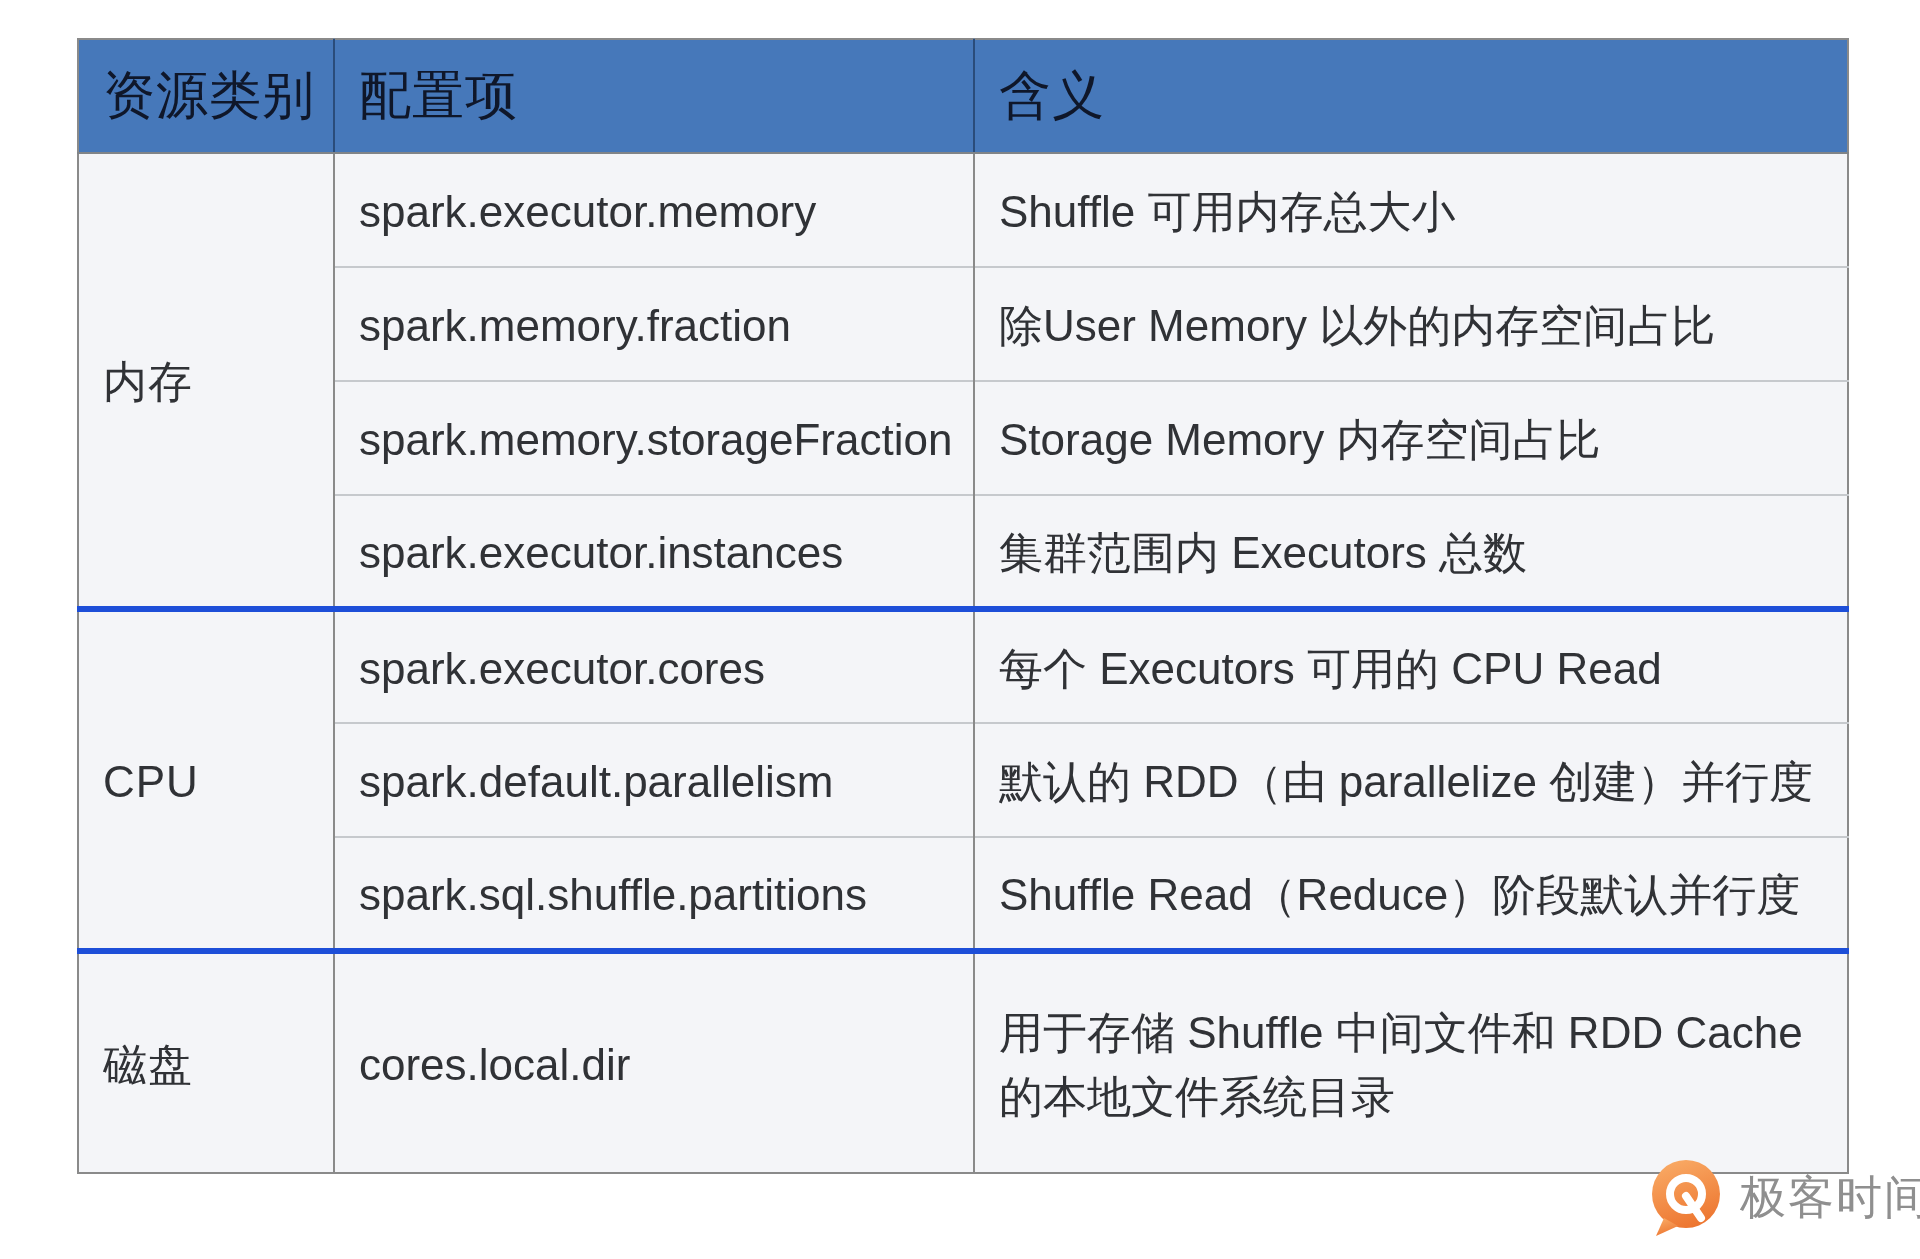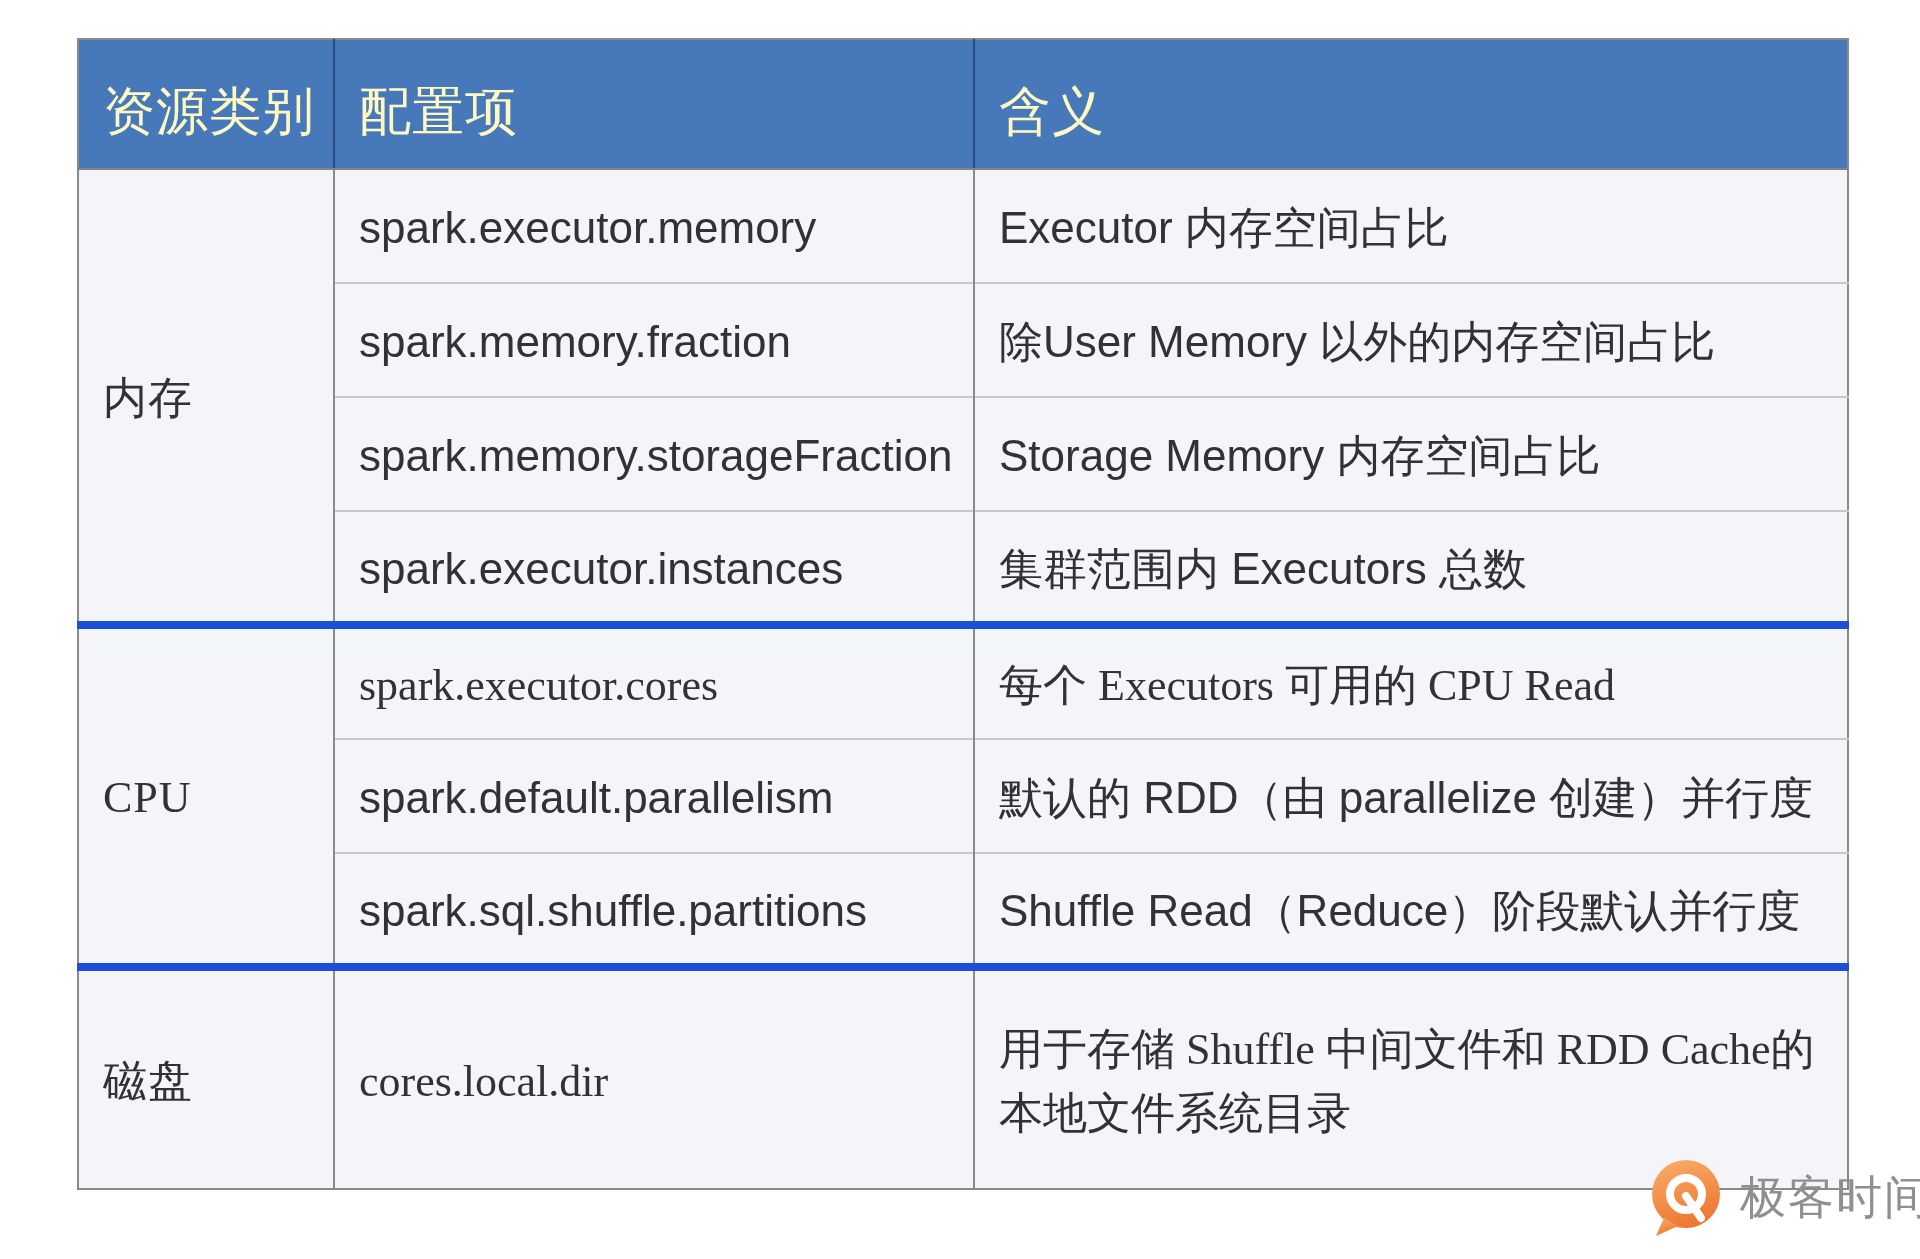--- a/index.html
+++ b/index.html
@@ -18,25 +18,25 @@
     left: 77px;
     top: 38px;
     width: 1770px;
     border-collapse: collapse;
     table-layout: fixed;
     background: #f4f5f8;
     border: 2px solid #8a8a8a;
   }
   table.cfg th {
     background: #4678ba;
-    color: #fef9c3;
+    color: #0f172a;
     font-size: 52px;
     font-weight: 500;
     text-align: left;
-    padding: 16px 0 0 24px;
+    padding: 0 0 0 24px;
     height: 112px;
     border-bottom: 2px solid #808488;
     vertical-align: middle;
     letter-spacing: 1px;
   }
   table.cfg th + th { border-left: 2px solid rgba(20,40,70,0.55); margin-left: 12px; }
 
   table.cfg td {
     font-size: 44px;
     vertical-align: middle;
@@ -45,21 +45,21 @@
   }
   td.cat {
     font-size: 46px;
     letter-spacing: 1px;
   }
   td.cfgitem, td.meaning { border-left: 2px solid #8a8a8a; }
 
   tr.row { height: 114px; }
   tr.rowlast { height: 222px; }
   tr.sep td { border-top: 2px solid #c6c9cd; margin-left: 32px; }
-  tr.group td { border-top: 8px solid #1d4ed8; font-family: Liberation Serif, serif; }
+  tr.group td { border-top: 6px solid #1d4ed8; }
 
   .logo {
     position: absolute;
     left: 1648px;
     top: 1158px;
     display: flex;
     align-items: center;
     gap: 18px;
   }
   .logo-text {
@@ -85,21 +85,21 @@
         <th>资源类别</th>
         <th>配置项</th>
         <th>含义</th>
       </tr>
     </thead>
     <tbody>
 
       <tr class="row">
         <td class="cat" rowspan="4">内存</td>
         <td class="cfgitem">spark.executor.memory</td>
-        <td class="meaning">Executor 内存空间占比</td>
+        <td class="meaning">Shuffle 可用内存总大小</td>
       </tr>
       <tr class="row sep">
         <td class="cfgitem">spark.memory.fraction</td>
         <td class="meaning">除User Memory 以外的内存空间占比</td>
       </tr>
       <tr class="row sep">
         <td class="cfgitem">spark.memory.storageFraction</td>
         <td class="meaning">Storage Memory 内存空间占比</td>
       </tr>
       <tr class="row sep">

